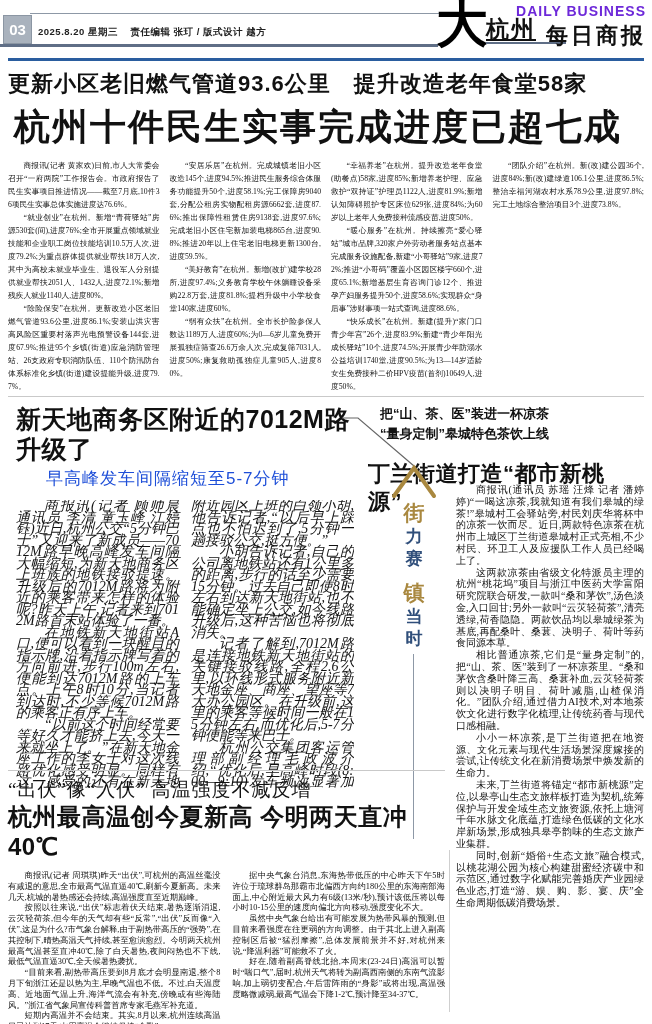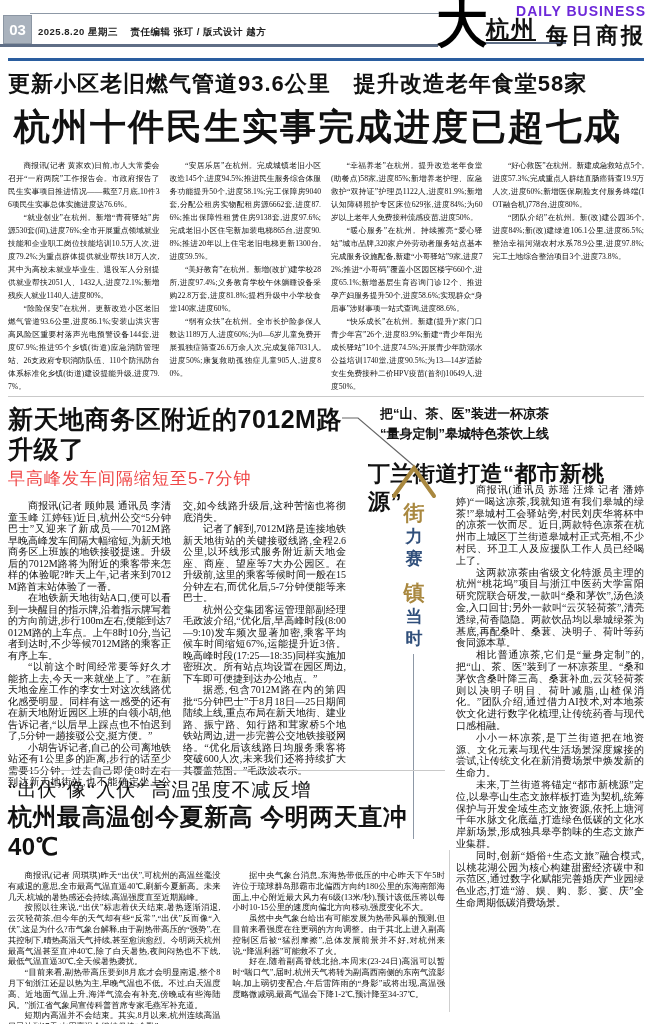--- a/index.html
+++ b/index.html
@@ -23,25 +23,25 @@
   .lead-kicker{font:700 22px/28px "Liberation Sans",sans-serif;letter-spacing:1px;}
   .lead-headline{font:900 36px/46px "Liberation Sans",sans-serif;letter-spacing:2px;margin-top:4px;}
   .lead-body{margin-top:9px;height:242px;column-count:4;column-gap:10px;column-fill:auto;
              font-size:7.7px;line-height:13px;text-align:justify;word-break:break-all;overflow:hidden;}
   .lead-body p,.bus-body p,.w-body p,.tea-body p{margin:0;text-indent:2em;}
   
   .divider1{position:absolute;top:396px;left:8px;width:636px;height:1px;background:#c9c9c9;}
   .divider2{position:absolute;top:770px;left:8px;width:437px;height:1px;background:#c9c9c9;}
   .vdivider{position:absolute;top:850px;left:449px;width:1px;height:162px;background:#cfcfcf;}
   
-  .bus{position:absolute;top:404px;left:8px;width:338px;}
+  .bus{position:absolute;top:404px;left:16px;width:338px;}
   .bus-headline{font:900 25px/30px "Liberation Sans",sans-serif;letter-spacing:.5px;}
-  .bus-subhead{font:400 17px/22px "Liberation Sans",sans-serif;color:#ef4444;margin-top:4px;letter-spacing:1px;}
+  .bus-subhead{font:400 17px/22px "Liberation Sans",sans-serif;color:#1d4ed8;margin-top:4px;letter-spacing:1px;margin-left:30px;}
   .bus-body{margin-top:10px;height:290px;column-count:2;column-gap:12px;column-fill:auto;
-            font-size:10px;line-height:11.5px;text-align:justify;word-break:break-all;overflow:hidden;}
+            font-size:14px;line-height:11.5px;text-align:justify;word-break:break-all;overflow:hidden;font-style:italic;}
   
   .tea{position:absolute;top:404px;left:352px;width:292px;height:616px;}
   .tea-kickers{margin-left:28px;font:700 13px/20px "Liberation Sans",sans-serif;}
   .tea-headline{margin-left:28px;font:900 22px/28px "Liberation Sans",sans-serif;margin-top:4px;letter-spacing:.5px;}
   .tea-deco{position:absolute;left:-14px;top:4px;}
   .tea-badge{position:absolute;left:48px;top:96px;width:28px;text-align:center;
              font-family:"Liberation Serif",serif;font-weight:bold;}
   .tea-badge .g{font-size:21px;line-height:26px;color:#a9883f;}
   .tea-badge .b{font-size:17px;line-height:22px;color:#2f4e7a;}
   .tea-badge .gap{height:10px;}
@@ -83,21 +83,20 @@
     <div class="lead-body">
         <p>商报讯(记者 黄家欢)日前,市人大常委会召开“一府两院”工作报告会。市政府报告了民生实事项目推进情况——截至7月底,10件36项民生实事总体实施进度达76.6%。</p>
         <p>“就业创业”在杭州。新增“青荷驿站”房源530套(间),进度76%;全市开展重点领域就业技能和企业职工岗位技能培训10.5万人次,进度79.2%;为重点群体提供就业帮扶18万人次,其中为高校未就业毕业生、退役军人分别提供就业帮扶2051人、1432人,进度72.1%;新增残疾人就业1140人,进度80%。</p>
         <p>“除险保安”在杭州。更新改造小区老旧燃气管道93.6公里,进度86.1%;安装山洪灾害高风险区重要村落声光电预警设备144套,进度67.9%;推进95个乡镇(街道)应急消防管理站、26支政府专职消防队伍、110个防汛防台体系标准化乡镇(街道)建设提能升级,进度79.7%。</p>
         <p>“安居乐居”在杭州。完成城镇老旧小区改造145个,进度94.5%;推进民生服务综合体服务功能提升50个,进度58.1%;完工保障房9040套,分配公租房实物配租房源6662套,进度87.6%;推出保障性租赁住房9138套,进度97.6%;完成老旧小区住宅新加装电梯865台,进度90.8%;推进20年以上住宅老旧电梯更新1300台,进度59.5%。</p>
         <p>“美好教育”在杭州。新增(改扩)建学校28所,进度97.4%;义务教育学校午休躺睡设备采购22.8万套,进度81.8%;提档升级中小学校食堂140家,进度60%。</p>
         <p>“弱有众扶”在杭州。全市长护险参保人数达1189万人,进度60%;为0—6岁儿童免费开展孤独症筛查26.6万余人次,完成复筛7031人,进度50%;康复救助孤独症儿童905人,进度80%。</p>
         <p>“幸福养老”在杭州。提升改造老年食堂(助餐点)58家,进度85%;新增养老护理、应急救护“双持证”护理员1122人,进度81.9%;新增认知障碍照护专区床位629张,进度84%;为60岁以上老年人免费接种流感疫苗,进度50%。</p>
         <p>“暖心服务”在杭州。持续擦亮“爱心驿站”城市品牌,320家户外劳动者服务站点基本完成服务设施配备,新建“小哥驿站”9家,进度72%;推进“小哥码”覆盖小区园区楼宇660个,进度65.1%;新增基层生育咨询门诊12个、推进孕产妇服务提升50个,进度58.6%;实现群众“身后事”涉财事项一站式查询,进度88.6%。</p>
         <p>“快乐成长”在杭州。新建(提升)“家门口青少年宫”26个,进度83.9%;新建“青少年阳光成长驿站”10个,进度74.5%;开展青少年防溺水公益培训1740堂,进度90.5%;为13—14岁适龄女生免费接种二价HPV疫苗(首剂)10649人,进度50%。</p>
-        <p>“好心救医”在杭州。新建成急救站点5个,进度57.3%;完成重点人群结直肠癌筛查19.9万人次,进度60%;新增医保刷脸支付服务终端(IOT融合机)778台,进度80%。</p>
         <p>“团队介绍”在杭州。新(改)建公园36个,进度84%;新(改)建绿道106.1公里,进度86.5%;整治幸福河湖农村水系78.9公里,进度97.8%;完工土地综合整治项目3个,进度73.8%。</p>
       </div>
   </section>
 
   <div class="divider1"></div>
 
   <section class="bus">
     <h2 class="bus-headline" style="margin:0">新天地商务区附近的7012M路升级了</h2>
     <div class="bus-subhead">早高峰发车间隔缩短至5-7分钟</div>
     <div class="bus-body">

